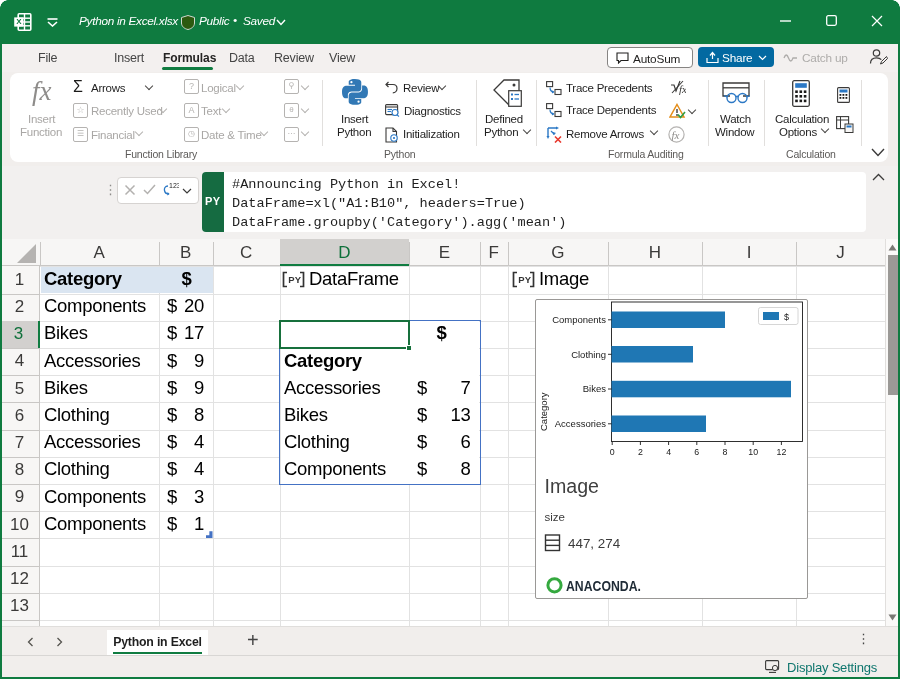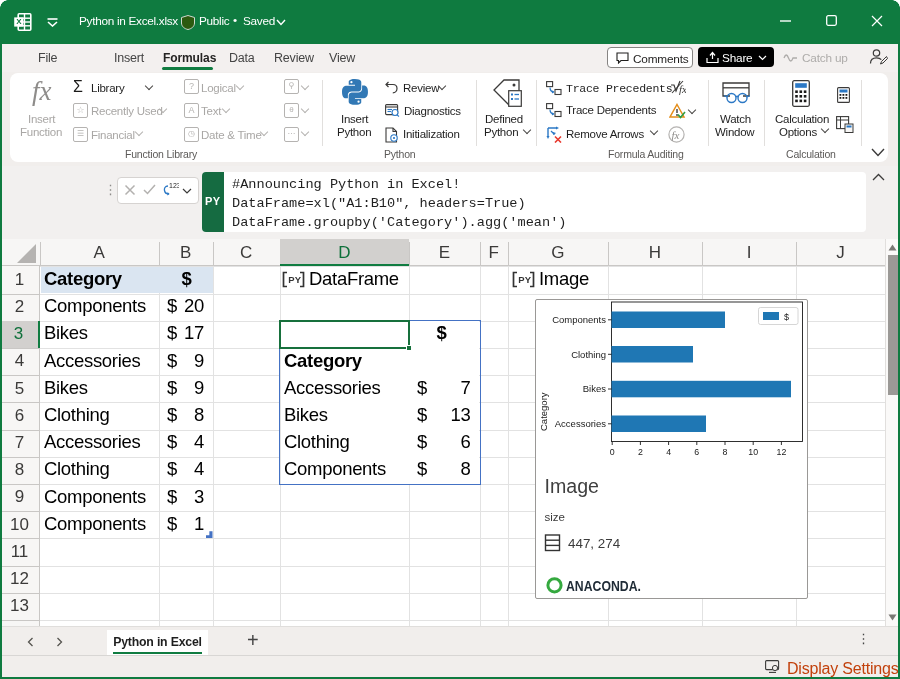--- a/index.html
+++ b/index.html
@@ -1,21 +1,21 @@
 <!DOCTYPE html>
 <html><head>
 <meta charset="utf-8">
 <style>
   html,body{margin:0;padding:0;}
   body{width:900px;height:679px;overflow:hidden;position:relative;
        font-family:"Liberation Sans",sans-serif;background:#fff;}
   .abs{position:absolute;}
   
   #title{left:0;top:0;width:900px;height:44px;background:#0F7B40;}
-  #title .t{color:#fff;font-size:11.8px;letter-spacing:-0.3px;}
+  #title .t{color:#fff;font-size:11.8px;letter-spacing:-0.3px;font-style:italic;}
   
   #tabs{left:0;top:44px;width:900px;height:28px;background:#F3F0EF;}
   .tab{position:absolute;top:7px;font-size:12.5px;letter-spacing:-0.2px;color:#444;}
   
   #ribbon{left:0;top:72px;width:900px;height:94px;background:#F1EEEC;}
   #panel{position:absolute;left:10px;top:1px;width:878px;height:89px;background:#fff;border-radius:8px;}
   .glabel{position:absolute;font-size:10.5px;letter-spacing:-0.2px;color:#5c5a58;top:76px;white-space:nowrap;}
   .gsep{position:absolute;top:8px;height:66px;width:1px;background:#E1DFDD;}
   .rtxt{position:absolute;font-size:11.5px;letter-spacing:-0.25px;color:#1f1f1f;white-space:nowrap;}
   .gray{color:#A9A7A5 !important;}
@@ -79,24 +79,24 @@
   <div class="tab" style="left:163px;font-weight:bold;font-size:12px;letter-spacing:-0.1px;color:#252423;">Formulas</div>
   <div class="abs" style="left:162px;top:23px;width:51px;height:3px;background:#107C41;border-radius:2px;"></div>
   <div class="tab" style="left:229px;">Data</div>
   <div class="tab" style="left:274px;">Review</div>
   <div class="tab" style="left:329px;">View</div>
 
   <div class="abs" style="left:607px;top:3px;width:86px;height:21px;background:#fff;border:1px solid #868482;border-radius:4px;box-sizing:border-box;">
     <svg class="abs" style="left:8px;top:4px" width="13" height="12" viewBox="0 0 13 12">
       <path d="M1 1 H12 V8.5 H5 L2.5 11 V8.5 H1 Z" fill="none" stroke="#201f1e" stroke-width="1.1"></path>
     </svg>
-    <div class="abs" style="left:25px;top:4px;font-size:11.8px;letter-spacing:-0.2px;color:#201f1e;">Comments</div>
+    <div class="abs" style="left:25px;top:4px;font-size:11.8px;letter-spacing:-0.2px;color:#201f1e;">AutoSum</div>
   </div>
 
-  <div class="abs" style="left:698px;top:3px;width:76px;height:20px;background:#000000;border-radius:4px;">
+  <div class="abs" style="left:698px;top:3px;width:76px;height:20px;background:#0369a1;border-radius:4px;">
     <svg class="abs" style="left:8px;top:4px" width="13" height="13" viewBox="0 0 13 13">
       <path d="M1 7 V11.5 H12 V7" fill="none" stroke="#fff" stroke-width="1.2"></path>
       <path d="M4 4.5 L6.5 1.5 L9 4.5 M6.5 1.8 V8" fill="none" stroke="#fff" stroke-width="1.2"></path>
     </svg>
     <div class="abs" style="left:24px;top:4px;font-size:11.8px;letter-spacing:-0.2px;color:#fff;">Share</div>
     <svg class="abs" style="left:60px;top:8px" width="9" height="6" viewBox="0 0 9 6">
         <path d="M1 1 L4.5 4.5 L8 1" fill="none" stroke="#fff" stroke-width="1.2"></path>
       </svg>
   </div>
 
@@ -128,21 +128,21 @@
   <div class="glabel" style="left:125px;">Function Library</div>
   <div class="glabel" style="left:384px;">Python</div>
   <div class="glabel" style="left:608px;">Formula Auditing</div>
   <div class="glabel" style="left:786px;">Calculation</div>
 
   <div class="abs" style="left:32px;top:4px;width:40px;height:30px;font-family:'Liberation Serif',serif;font-style:italic;font-size:27px;color:#8e8c8a;">fx</div>
   <div class="rtxt gray" style="left:28px;top:41px;">Insert</div>
   <div class="rtxt gray" style="left:20px;top:54px;">Function</div>
 
   <div class="abs" style="left:73px;top:6px;font-size:16px;font-weight:400;color:#1b1a19;">Σ</div>
-  <div class="rtxt" style="left:91px;top:10px;">Library</div>
+  <div class="rtxt" style="left:91px;top:10px;">Arrows</div>
   <i class="cv" style="left:146.0px;top:11.0px;"></i>
 
   <div class="abs" style="left:73px;top:31px;width:13px;height:13px;border:1.2px solid #b5b3b1;border-radius:2px;color:#b5b3b1;font-size:9px;text-align:center;line-height:12px;">☆</div>
   <div class="rtxt gray" style="left:91px;top:33px;">Recently Used</div>
   <i class="cv cvg" style="left:160px;top:34.0px;"></i>
 
   <div class="abs" style="left:73px;top:55px;width:13px;height:13px;border:1.2px solid #b5b3b1;border-radius:2px;color:#b5b3b1;font-size:8px;text-align:center;line-height:12px;">☰</div>
   <div class="rtxt gray" style="left:91px;top:57px;">Financial</div>
   <i class="cv cvg" style="left:136px;top:57.0px;"></i>
 
@@ -206,21 +206,21 @@
   <div class="rtxt" style="left:485px;top:41px;">Defined</div>
   <div class="rtxt" style="left:484px;top:54px;">Python</div>
     <i class="cv" style="left:524px;top:55px;"></i>
 
   <svg class="abs" style="left:546px;top:9px" width="16" height="15" viewBox="0 0 16 15">
     <rect x="0.6" y="0.6" width="6" height="5" fill="none" stroke="#3b3a39" stroke-width="1.1"></rect>
     <rect x="9" y="8.5" width="6" height="5" fill="none" stroke="#3b3a39" stroke-width="1.1"></rect>
     <path d="M4 6.5 C4 9.5 5.5 10.8 8 11" fill="none" stroke="#2b78c5" stroke-width="1.2"></path>
     <path d="M5.8 9.2 L8.4 11 L6 12.4" fill="#2b78c5"></path>
   </svg>
-  <div class="rtxt" style="left:566px;top:10px;font-family:Liberation Mono, monospace;">Trace Precedents</div>
+  <div class="rtxt" style="left:566px;top:10px;">Trace Precedents</div>
   <svg class="abs" style="left:546px;top:31px" width="16" height="15" viewBox="0 0 16 15">
     <rect x="0.6" y="0.6" width="6" height="5" fill="none" stroke="#3b3a39" stroke-width="1.1"></rect>
     <rect x="9" y="8.5" width="6" height="5" fill="none" stroke="#3b3a39" stroke-width="1.1"></rect>
     <path d="M4 6.5 C4 9.5 5.5 10.8 8 11" fill="none" stroke="#2b78c5" stroke-width="1.2"></path>
     <path d="M5.8 9.2 L8.4 11 L6 12.4" fill="#2b78c5"></path>
   </svg>
   <div class="rtxt" style="left:566px;top:32px;">Trace Dependents</div>
   <svg class="abs" style="left:546px;top:54px" width="17" height="17" viewBox="0 0 17 17">
     <path d="M2 2 V10 M2 2 H10" fill="none" stroke="#2b78c5" stroke-width="1.4"></path>
     <path d="M10 0.5 L13 2 L10 3.5 Z" fill="#2b78c5"></path>
@@ -544,21 +544,21 @@
   <div class="abs" style="left:247px;top:2px;font-size:20px;font-weight:300;color:#444;">+</div>
   <div class="abs" style="left:857px;top:4px;font-size:13px;color:#444;">⋮</div>
 </div>
 
 <div class="abs" id="status">
   <svg class="abs" style="left:765px;top:4px" width="17" height="13" viewBox="0 0 17 13">
     <rect x="0.6" y="0.6" width="13" height="9" rx="1" fill="none" stroke="#3b3a39" stroke-width="1.1"></rect>
     <path d="M4 12.4 H11" stroke="#3b3a39" stroke-width="1.1"></path>
     <circle cx="10" cy="8" r="2.6" fill="#f1eeec" stroke="#3b3a39" stroke-width="1"></circle>
   </svg>
-  <div class="abs" style="left:787px;top:4px;font-size:16px;letter-spacing:-0.2px;color:#c2410c;">Display Settings</div>
+  <div class="abs" style="left:787px;top:4px;font-size:13px;letter-spacing:-0.2px;color:#0f766e;">Display Settings</div>
 </div>
 
 <div class="abs gborder" style="left:0;top:44px;width:2px;height:633px;"></div>
 <div class="abs gborder" style="left:898px;top:44px;width:2px;height:633px;"></div>
 <div class="abs gborder" style="left:0;top:677px;width:900px;height:2px;"></div>
 
 <div class="abs" style="left:0;top:0;width:8px;height:8px;background:radial-gradient(circle at 8px 8px, rgba(0,0,0,0) 7.5px, #fff 8px);"></div>
 <div class="abs" style="left:892px;top:0;width:8px;height:8px;background:radial-gradient(circle at 0 8px, rgba(0,0,0,0) 7.5px, #fff 8px);"></div>
 
 </body></html>

